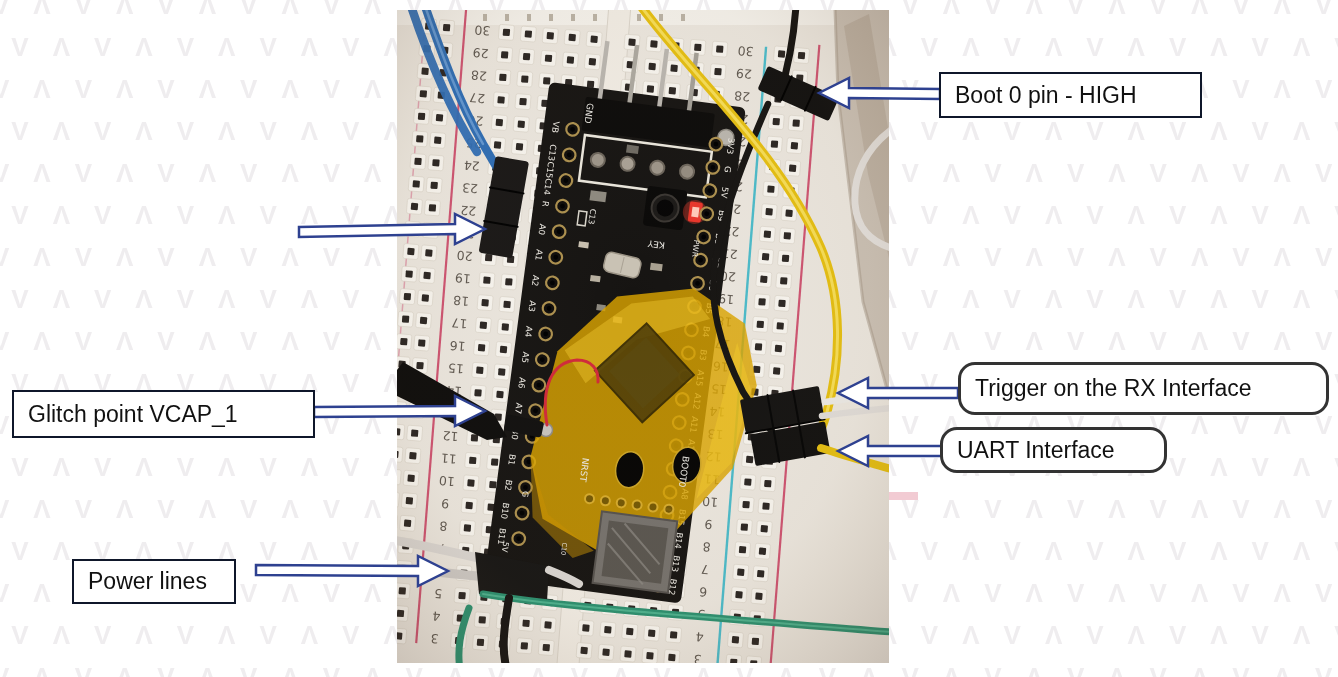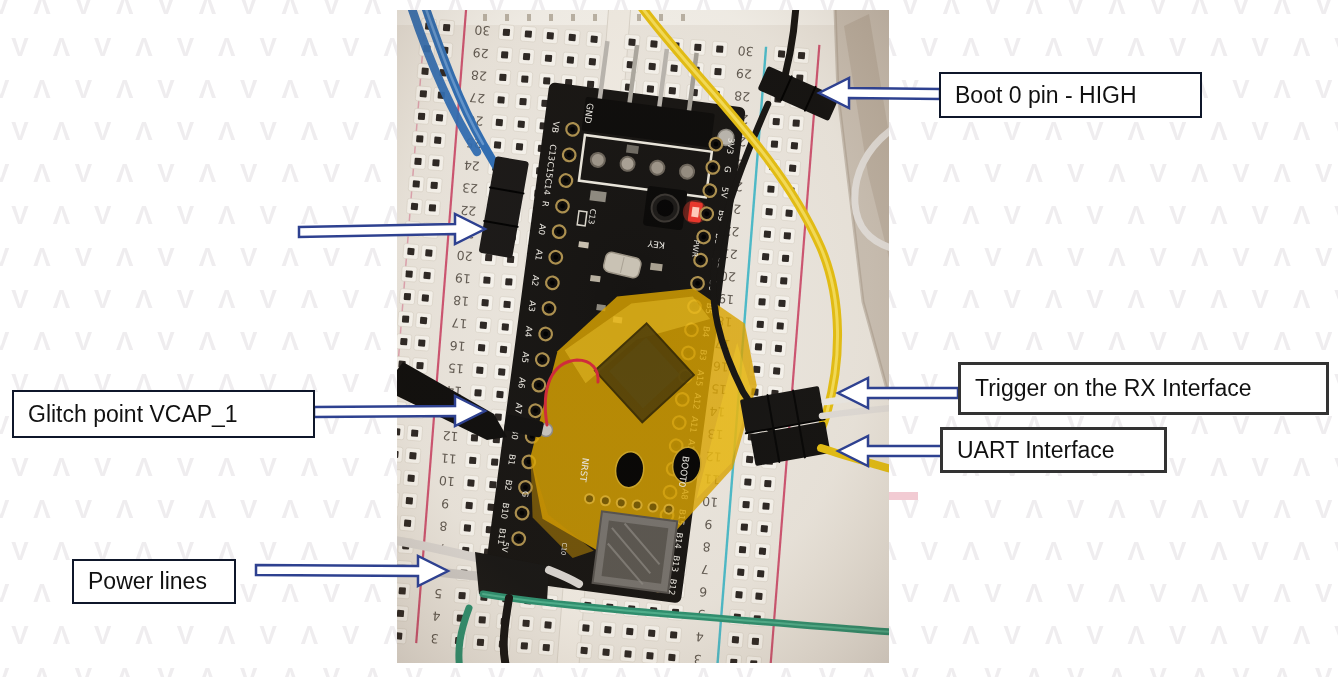--- a/index.html
+++ b/index.html
@@ -6,21 +6,21 @@
   .canvas{position:relative;width:1338px;height:677px;background:#ffffff;overflow:hidden;
           font-family:"Liberation Sans",sans-serif;}
   .wm-row{position:absolute;white-space:nowrap;font-size:26px;font-weight:bold;
           letter-spacing:24px;color:#efedef;z-index:0;user-select:none;}
   .photo{position:absolute;left:397px;top:10px;width:492px;height:653px;background:#e9e4dc;
          z-index:1;overflow:hidden;}
   .photo svg{display:block;}
   .callout{position:absolute;background:#ffffff;border:2px solid #0f172a;display:flex;
            align-items:center;padding:0 14px;font-size:23px;color:#111;z-index:4;
            box-sizing:border-box;}
-  .callout.thick{border-width:3px;border-color:#333;}
+  .callout.thick{border-width:3px;border-color:#333;border-radius:17px;}
   .arrows{position:absolute;left:0;top:0;z-index:3;pointer-events:none;}
   .pink-mark{position:absolute;left:889px;top:492px;width:29px;height:8px;background:#eeb9c4;
              opacity:.75;z-index:2;}
 </style>
 </head>
 <body>
 
 <div class="canvas">
 
   <div id="watermark">

